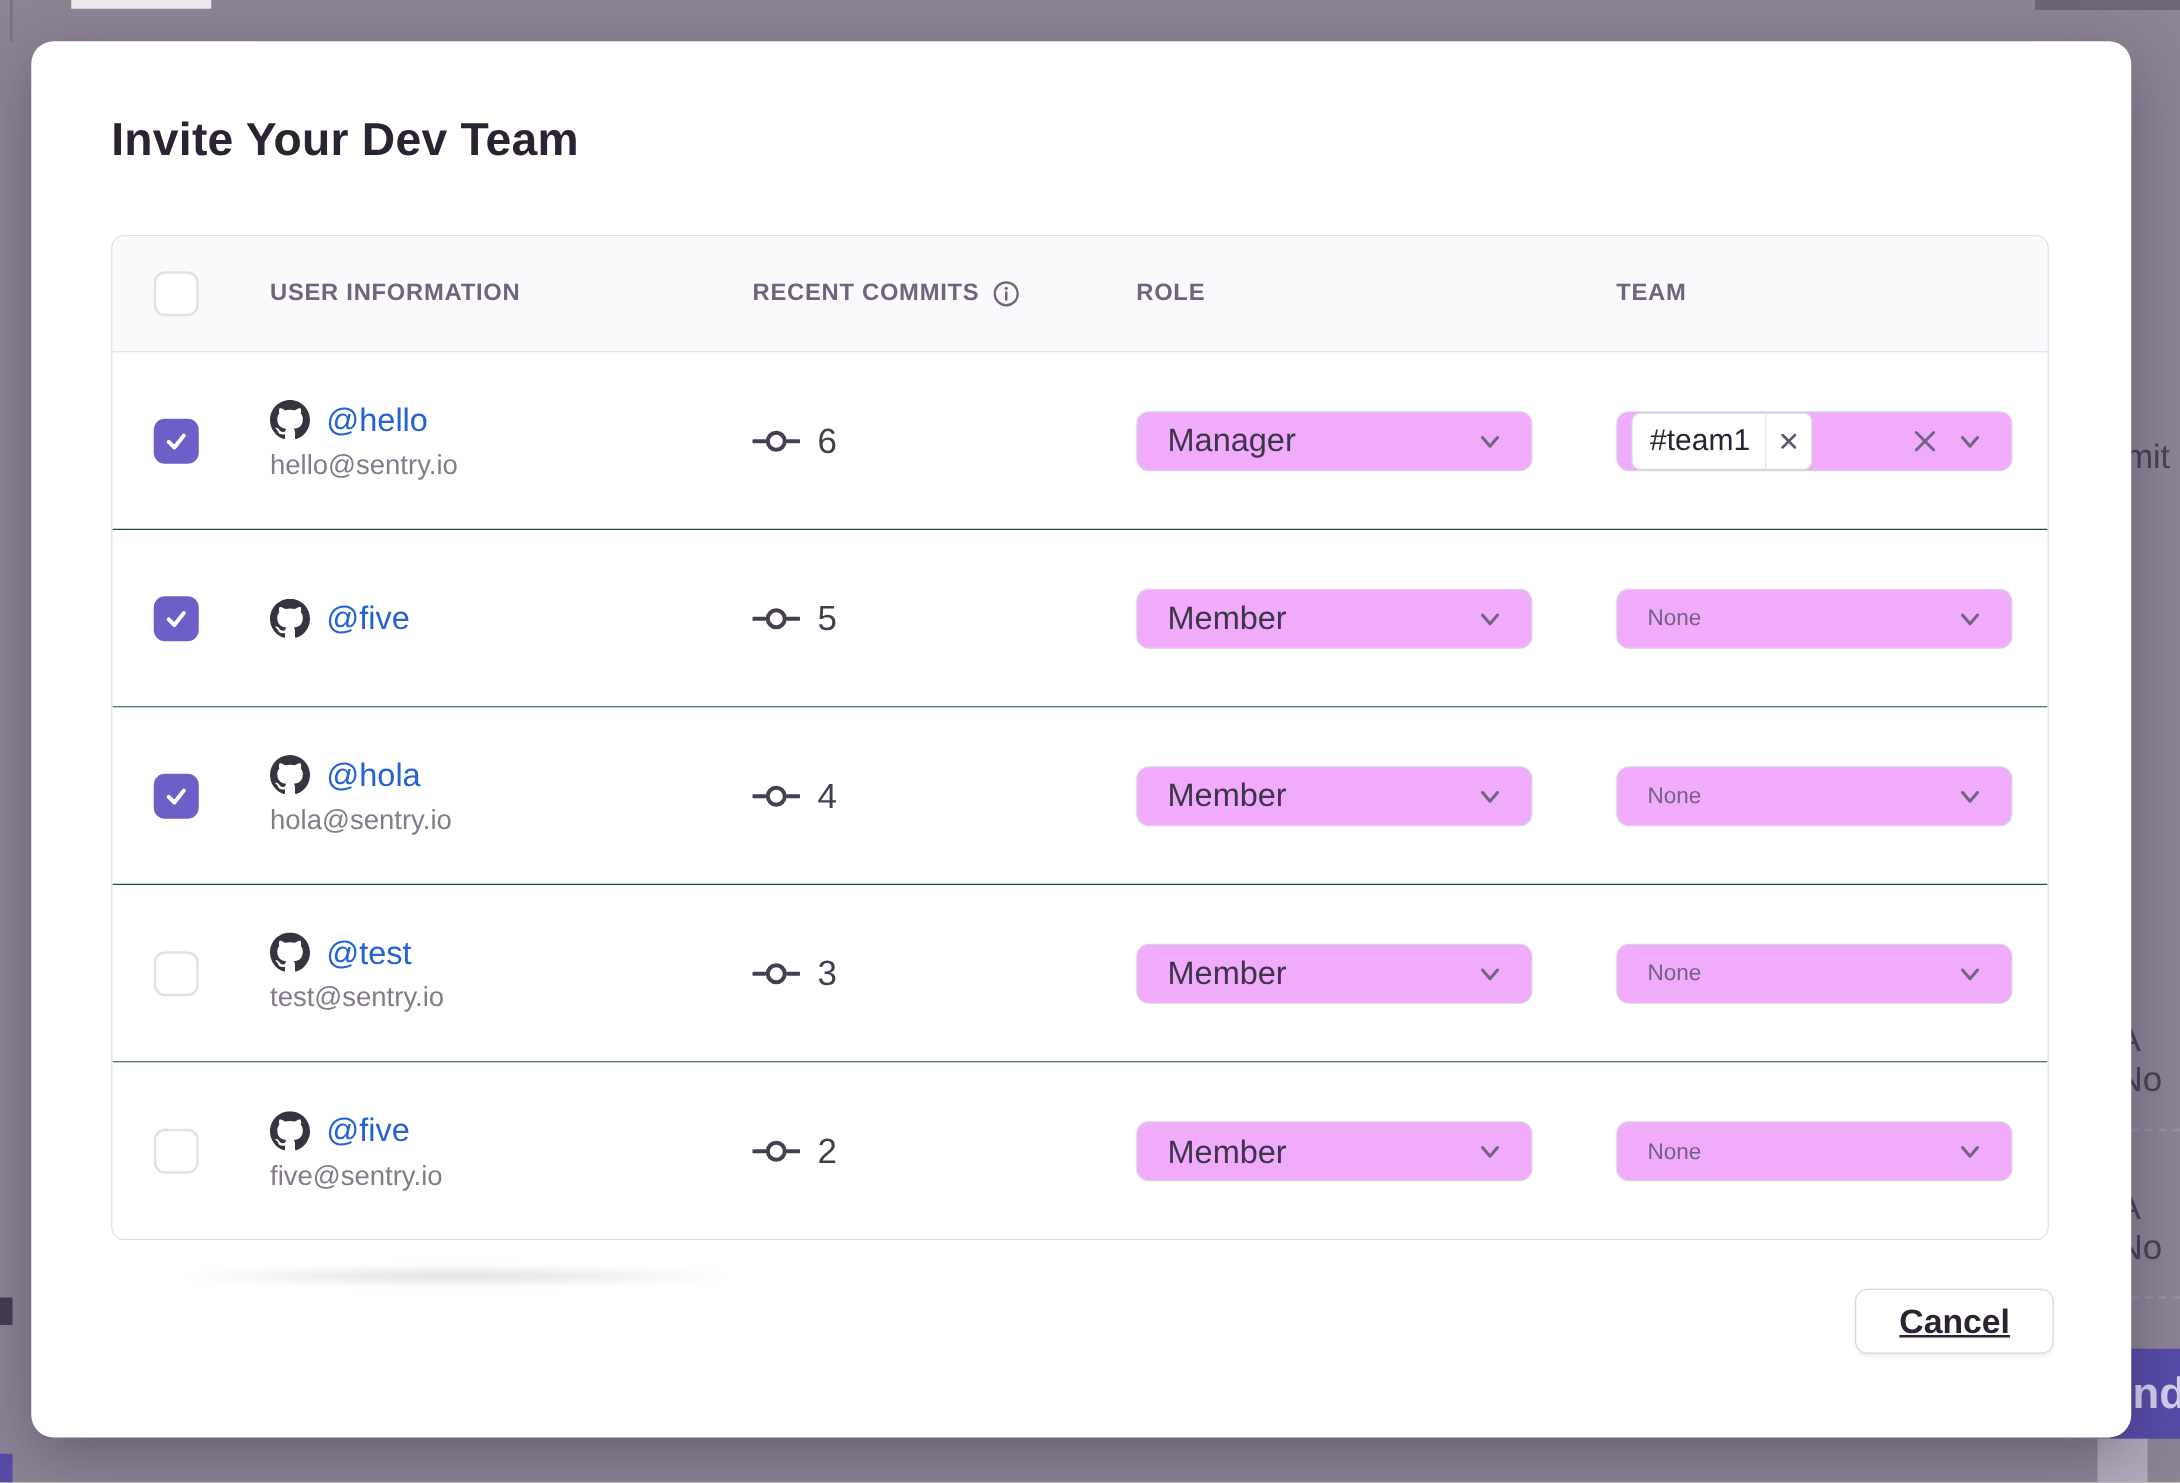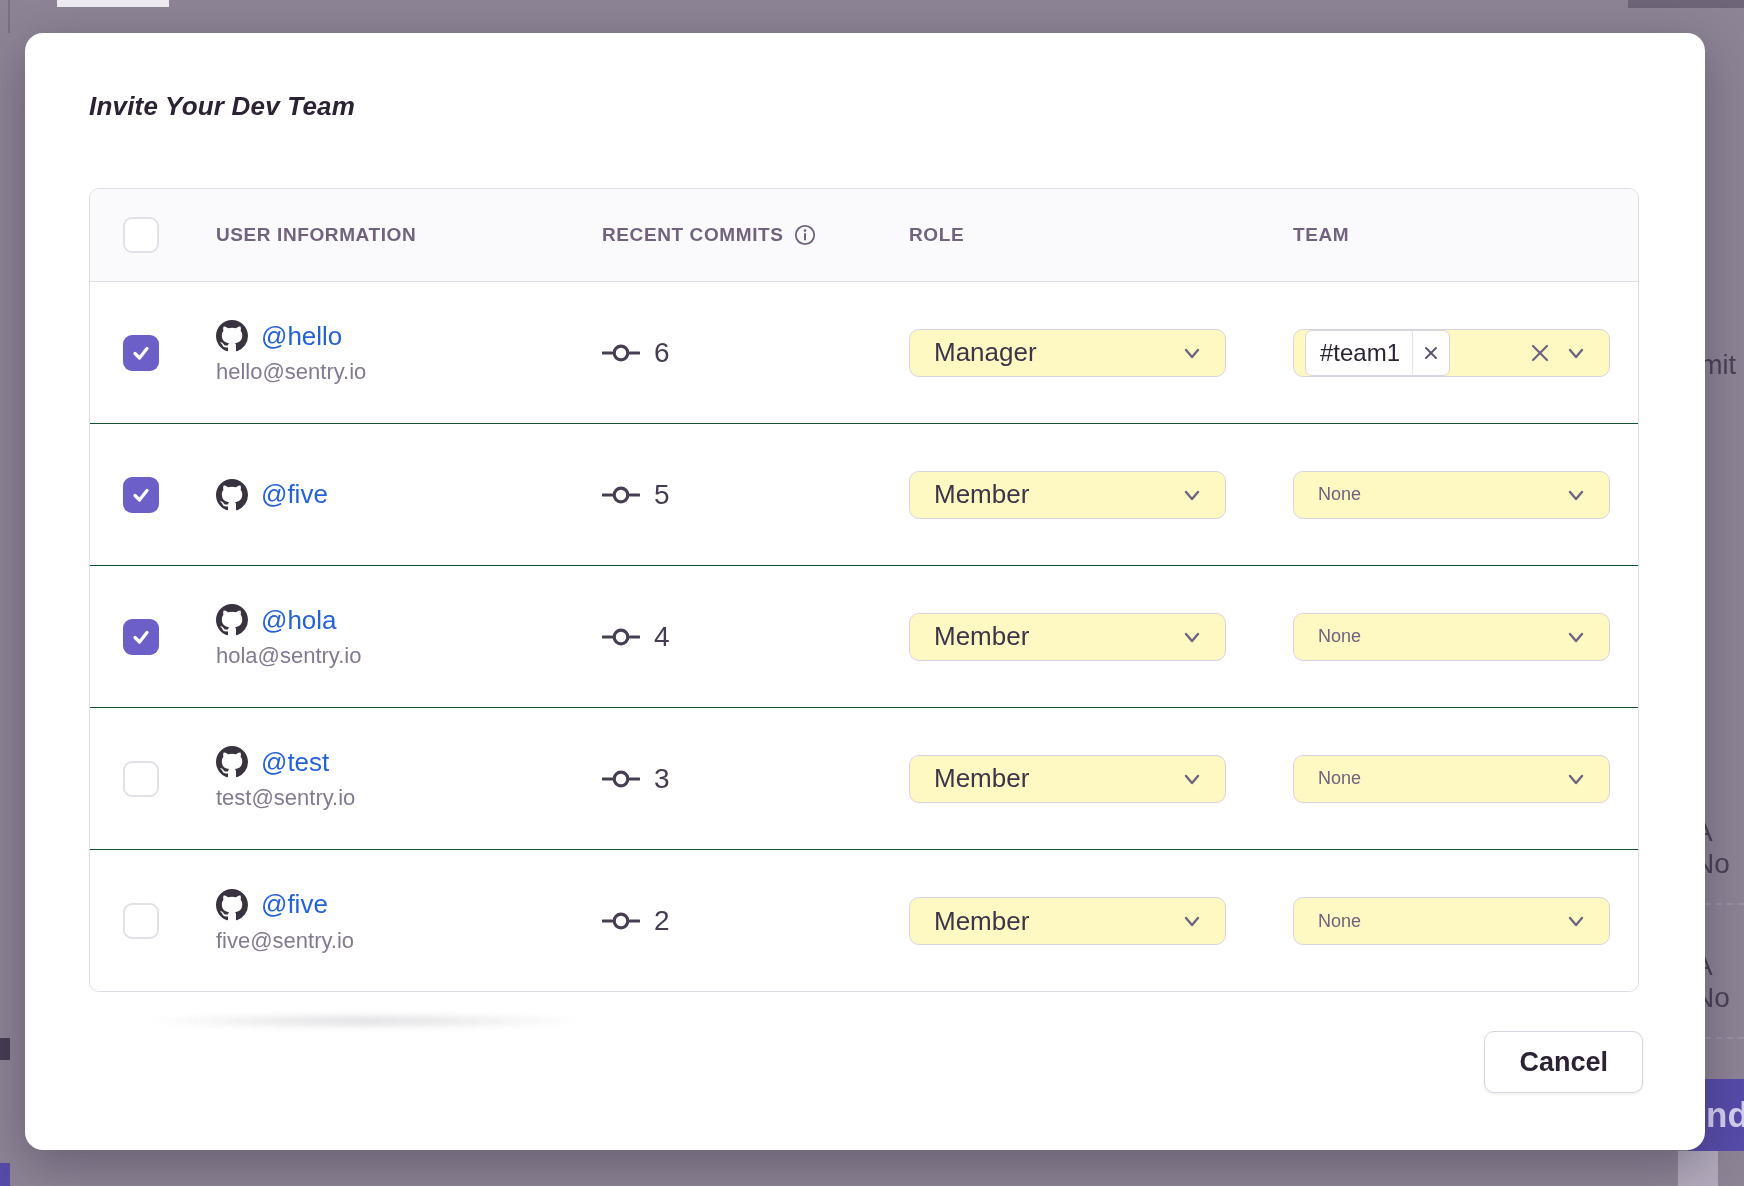--- a/index.html
+++ b/index.html
@@ -28,21 +28,21 @@
   .frag-sq2 { left:0; top:1163px; width:10px; height:23px; background:#574CA9; }
 
   
   .modal {
     position:absolute; left:25px; top:33px; width:1680px; height:1117px;
     background:#FFFFFF; border-radius:18px; z-index:10;
     box-shadow: 0 14px 50px rgba(31,24,42,.35);
   }
   .modal-title {
     position:absolute; left:64px; top:58px;
-    font-size:26px; font-weight:700; color:#2B2233; letter-spacing:.2px;font-style:italic;
+    font-size:37px; font-weight:700; color:#2B2233; letter-spacing:.2px;
   }
 
   
   .invite-table {
     position:absolute; left:64px; top:155px; width:1550px; height:804px;
     border:1px solid #E0DCE5; border-radius:10px; background:#fff; overflow:hidden;
   }
   .tgrid {
     display:grid;
     grid-template-columns: 93px 419px 307px 384px 1fr;
@@ -76,21 +76,21 @@
   .username { font-size:26px; color:#2562D4; text-decoration:none; cursor:pointer; }
   .email { font-size:22px; color:#847A90; }
 
   
   .commits-cell { display:flex; align-items:center; gap:14px; }
   .commit-count { font-size:28px; color:#453C4F; }
 
   
   .select {
     width:317px; height:48px; border:1px solid #D9D3E0; border-radius:10px;
-    background:#fef9c3; display:flex; align-items:center; padding:0 20px 0 24px;
+    background:#f0abfc; display:flex; align-items:center; padding:0 20px 0 24px;
     cursor:pointer;
   }
   .select-value { font-size:26px; color:#3D3548; }
   .select-muted { font-size:18px; color:#71637E; }
   .chev { margin-left:auto; flex:none; }
 
   
   .select.tagged { padding:0 20px 0 11px; }
   .team-tag {
     display:flex; align-items:center; height:46px;
@@ -98,22 +98,22 @@
   }
   .team-tag-label { padding:0 12px 0 14px; font-size:24px; color:#2B2233;
     border-right:1px solid #E6E1EB; height:46px; display:flex; align-items:center; }
   .team-tag-x { width:36px; display:flex; align-items:center; justify-content:center; cursor:pointer; }
   .team-clear { margin-left:auto; display:flex; align-items:center; justify-content:center;
     width:30px; cursor:pointer; }
   .select.tagged .chev { margin-left:8px; }
 
   
   .modal-footer { position:absolute; right:62px; top:998px; display:flex; gap:20px; }
-  .btn { height:62px; border-radius:10px; display:flex; align-items:center;
-    font-size:27px; font-weight:700; cursor:pointer; }
+  .btn { height:52px; border-radius:10px; display:flex; align-items:center;
+    font-size:27px; font-weight:700; cursor:pointer;text-decoration:underline; }
   .btn-cancel { background:#fff; border:1px solid #DAD4E1; color:#2B2233; padding:0 34px;
     box-shadow:0 2px 3px rgba(31,24,42,.06); }
   .btn-invite { background:#6E61CE; color:#FFFFFF; padding:0 36px;
     box-shadow:0 2px 4px rgba(31,24,42,.15); }
 
   
   .scroll-shadow {
     position:absolute; left:110px; top:980px; width:460px; height:16px; z-index:11;
     background: radial-gradient(ellipse at center, rgba(43,34,51,.30), rgba(43,34,51,0) 70%);
     filter: blur(3px); pointer-events:none; opacity:.55;

